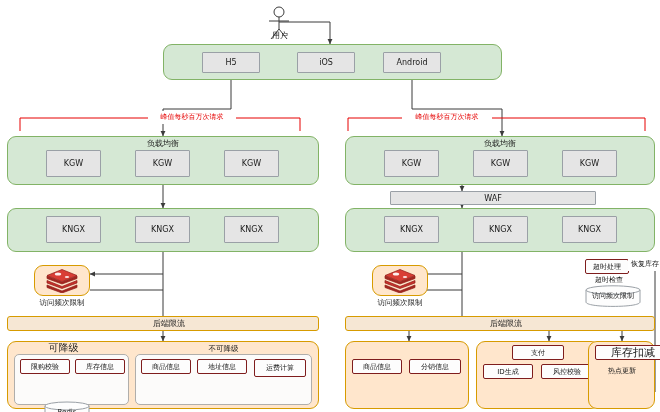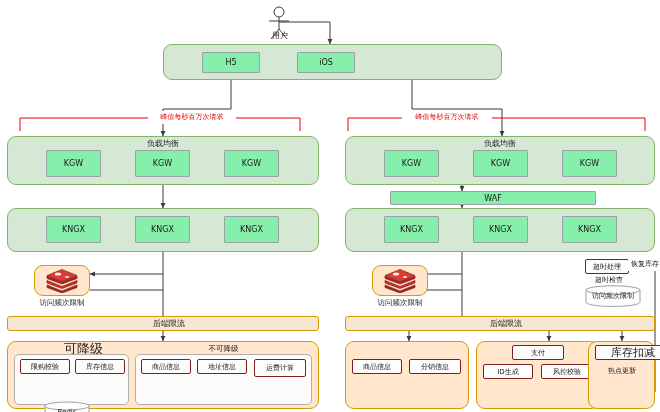--- a/index.html
+++ b/index.html
@@ -5,21 +5,21 @@
   html,body{margin:0;padding:0;background:#ffffff;}
   body{width:660px;height:412px;position:relative;overflow:hidden;
        font-family:"DejaVu Sans","Liberation Sans",sans-serif;color:#1a1a1a;}
   #canvas{position:absolute;left:0;top:0;width:660px;height:412px;}
   .abs{position:absolute;box-sizing:border-box;}
   
   .grp-green{background:#d5e8d4;border:1px solid #82b366;border-radius:9px;}
   
   .grp-orange{background:#ffe6cc;border:1px solid #d79b00;border-radius:9px;}
   
-  .node{background:#86efac;border:1px solid #9aa0a6;border-radius:1px;
+  .node{background:#e5e5e5;border:1px solid #9aa0a6;border-radius:1px;
         display:flex;align-items:center;justify-content:center;text-align:center;}
   .node-lite{background:#fdfdfd;border:1px solid #7f1d1d;border-radius:2px;
         display:flex;align-items:center;justify-content:center;text-align:center;}
   .panel-lite{background:#fcfbfa;border:1px solid #b0aeab;border-radius:5px;}
   .bar{background:#f6e7d4;border:1px solid #d79b00;border-radius:3px;
         display:flex;align-items:center;justify-content:center;padding-left:12px;}
   .lbl{display:flex;align-items:center;justify-content:center;text-align:center;
         line-height:1.05;}
   .red{color:#e60000;}
   svg.ov{position:absolute;left:0;top:0;width:660px;height:412px;overflow:visible;pointer-events:none;}
@@ -112,20 +112,23 @@
     <span>用户</span>
   </div>
 
   <div class="abs grp-green" style="left:163px;top:44px;width:339px;height:36px;"></div>
   <div class="abs node" style="left:202px;top:52px;width:58px;height:21px;font-size:8px;">
     <span>H5</span>
   </div>
   <div class="abs node" style="left:297px;top:52px;width:58px;height:21px;font-size:8px;">
     <span>iOS</span>
   </div>
+  <div class="abs node" style="left:383px;top:52px;width:58px;height:21px;font-size:8px;">
+    <span>Android</span>
+  </div>
 
   <div class="abs lbl red" style="left:148px;top:111px;width:88px;height:13px;font-size:7px;background:#fff;">
     <span>峰值每秒百万次请求</span>
   </div>
   <div class="abs lbl red" style="left:402px;top:111px;width:90px;height:13px;font-size:7px;background:#fff;">
     <span>峰值每秒百万次请求</span>
   </div>
 
   <div class="abs grp-green" style="left:7px;top:136px;width:312px;height:49px;"></div>
   <div class="abs lbl" style="left:7px;top:138px;width:312px;height:12px;font-size:8px;">
@@ -237,21 +240,21 @@
 
   <div class="abs bar" style="left:7px;top:316px;width:312px;height:15px;font-size:8px;">
     <span>后端限流</span>
   </div>
   <div class="abs bar" style="left:345px;top:316px;width:310px;height:15px;font-size:8px;">
     <span>后端限流</span>
   </div>
 
   <div class="abs grp-orange" style="left:7px;top:341px;width:312px;height:68px;"></div>
 
-  <div class="abs lbl" style="left:26px;top:343px;width:115px;height:11px;font-size:13px;">
+  <div class="abs lbl" style="left:6px;top:343px;width:115px;height:11px;font-size:10px;">
     <span>可降级</span>
   </div>
   <div class="abs panel-lite" style="left:14px;top:354px;width:115px;height:51px;"></div>
   <div class="abs node-lite" style="left:20px;top:359px;width:50px;height:15px;font-size:7px;">
     <span>限购校验</span>
   </div>
   <div class="abs node-lite" style="left:75px;top:359px;width:50px;height:15px;font-size:7px;">
     <span>库存信息</span>
   </div>
   <div class="abs cyl-wrap" style="left:44px;top:379px;width:46px;height:22px;">

